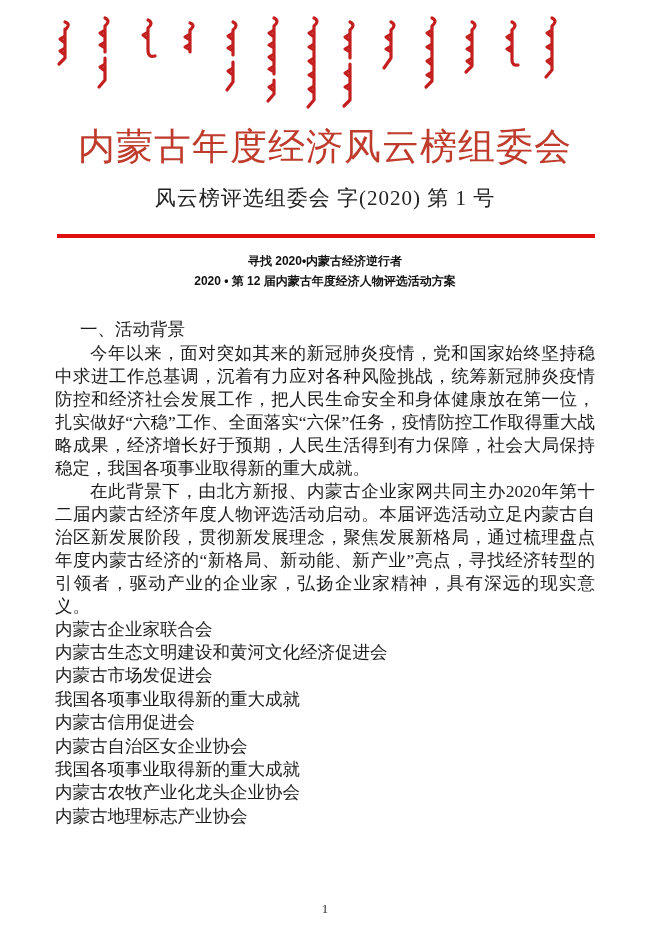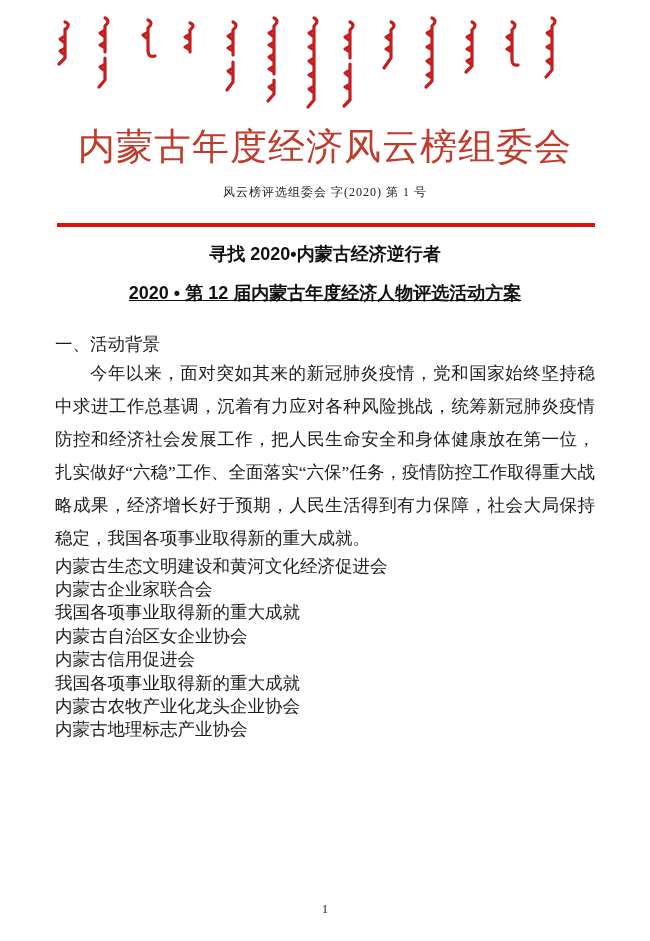--- a/index.html
+++ b/index.html
@@ -34,51 +34,52 @@
     text-align: center;
     font-size: 37px;
     letter-spacing: 1px;
     color: #bf3b2c;
     font-weight: 400;
     white-space: nowrap;
   }
   .doc-number {
     margin-top: 12px;
     text-align: center;
-    font-size: 12px;
+    font-size: 21px;
     color: #222222;
     letter-spacing: 1px;
   }
   .red-rule {
     height: 4px;
     background: #e01010;
     margin: 22px 55px 0 57px;
   }
   .doc-title1, .doc-title2 {
     text-align: center;
     font-family: "Liberation Sans", "DejaVu Sans", sans-serif;
     font-weight: 700;
-    font-size: 18px;
+    font-size: 12px;
     color: #111111;
   }
   .doc-title1 { margin-top: 15px; }
-  .doc-title2 { margin-top: 15px; text-decoration: underline; }
+  .doc-title2 { margin-top: 3px; }
   .content {
     padding: 27px 55px 0 55px;
     font-size: 17.5px;
     line-height: 24.5px;
   }
   .sec-heading {
     line-height: 24.5px;
+    margin-left: 25px;
   }
   .para {
     margin: 0;
     text-indent: 2em;
     text-align: justify;
-    line-height: 33px;
+    line-height: 23px;
   }
   .sec2 {
     margin-top: 24px;
   }
   .list-item {
     line-height: 23.4px;
   }
   .page-number {
     position: absolute;
     left: 0;
@@ -116,27 +117,29 @@
 
   <div class="red-rule"></div>
 
   <div class="doc-title1">寻找 2020•内蒙古经济逆行者</div>
   <div class="doc-title2">2020 • 第 12 届内蒙古年度经济人物评选活动方案</div>
 
   <div class="content">
 
     <div class="sec-heading">一、活动背景</div>
     <p class="para">今年以来，面对突如其来的新冠肺炎疫情，党和国家始终坚持稳中求进工作总基调，沉着有力应对各种风险挑战，统筹新冠肺炎疫情防控和经济社会发展工作，把人民生命安全和身体健康放在第一位，扎实做好“六稳”工作、全面落实“六保”任务，疫情防控工作取得重大战略成果，经济增长好于预期，人民生活得到有力保障，社会大局保持稳定，我国各项事业取得新的重大成就。</p>
+    <p class="para">在此背景下，由北方新报、内蒙古企业家网共同主办2020年第十二届内蒙古经济年度人物评选活动启动。本届评选活动立足内蒙古自治区新发展阶段，贯彻新发展理念，聚焦发展新格局，通过梳理盘点年度内蒙古经济的“新格局、新动能、新产业”亮点，寻找经济转型的引领者，驱动产业的企业家，弘扬企业家精神，具有深远的现实意义。</p>
 
     <div class="list">
+      <div class="list-item">内蒙古企业家联合会</div>
       <div class="list-item">内蒙古生态文明建设和黄河文化经济促进会</div>
-      <div class="list-item">内蒙古企业家联合会</div>
+      <div class="list-item">内蒙古市场发促进会</div>
       <div class="list-item">我国各项事业取得新的重大成就</div>
+      <div class="list-item">内蒙古信用促进会</div>
       <div class="list-item">内蒙古自治区女企业协会</div>
-      <div class="list-item">内蒙古信用促进会</div>
       <div class="list-item">我国各项事业取得新的重大成就</div>
       <div class="list-item">内蒙古农牧产业化龙头企业协会</div>
       <div class="list-item">内蒙古地理标志产业协会</div>
 
     </div>
 
   </div>
 
   <div class="page-number">1</div>
 

